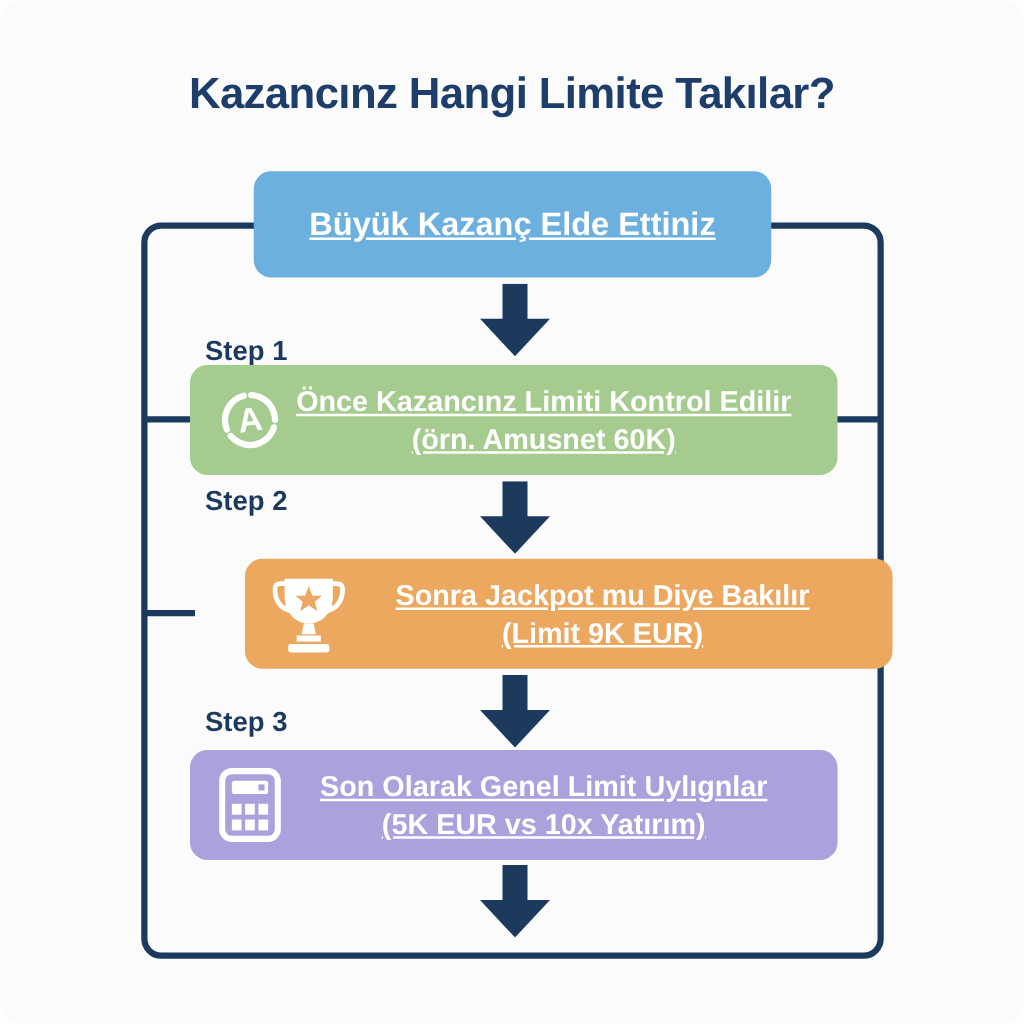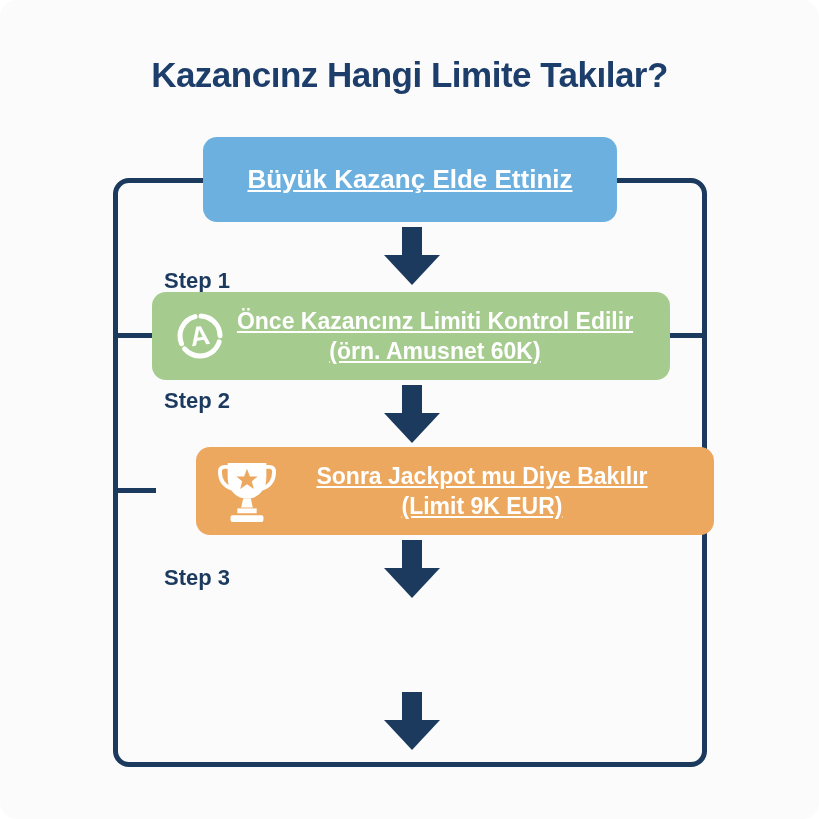--- a/index.html
+++ b/index.html
@@ -118,19 +118,38 @@
       <div>(Limit 9K EUR)</div>
     </div>
   </div>
 
   <svg class="arrow a3" viewBox="0 0 56 58">
     <rect x="18" y="0" width="20" height="30" fill="#1b3a5e"></rect>
     <polygon points="0,28 56,28 28,58" fill="#1b3a5e"></polygon>
   </svg>
 
   <div class="step-label stl3">Step 3</div>
+  <div class="node step-box sb3" style="background-color: rgb(170, 161, 221);">
+    <span class="step-icon">
+      <svg width="52" height="60" viewBox="0 0 52 62">
+        <rect x="3" y="3" width="46" height="56" rx="8" fill="none" stroke="#ffffff" stroke-width="5"></rect>
+        <rect x="11" y="11" width="30" height="11" rx="2" fill="#ffffff"></rect>
+        <rect x="33" y="14" width="5" height="5" fill="#aaa1dd"></rect>
+        <rect x="11" y="30" width="8" height="9" fill="#ffffff"></rect>
+        <rect x="22" y="30" width="8" height="9" fill="#ffffff"></rect>
+        <rect x="33" y="30" width="8" height="9" fill="#ffffff"></rect>
+        <rect x="11" y="43" width="8" height="9" fill="#ffffff"></rect>
+        <rect x="22" y="43" width="8" height="9" fill="#ffffff"></rect>
+        <rect x="33" y="43" width="8" height="9" fill="#ffffff"></rect>
+      </svg>
+    </span>
+    <div class="box-text">
+      <div>Son Olarak Genel Limit Uylıgnlar</div>
+      <div>(5K EUR vs 10x Yatırım)</div>
+    </div>
+  </div>
 
   <svg class="arrow a4" viewBox="0 0 56 58">
     <rect x="18" y="0" width="20" height="30" fill="#1b3a5e"></rect>
     <polygon points="0,28 56,28 28,58" fill="#1b3a5e"></polygon>
   </svg>
 
 </div>
 
 </body></html>

